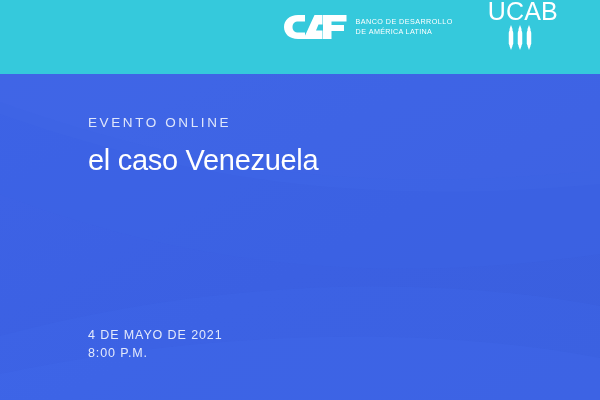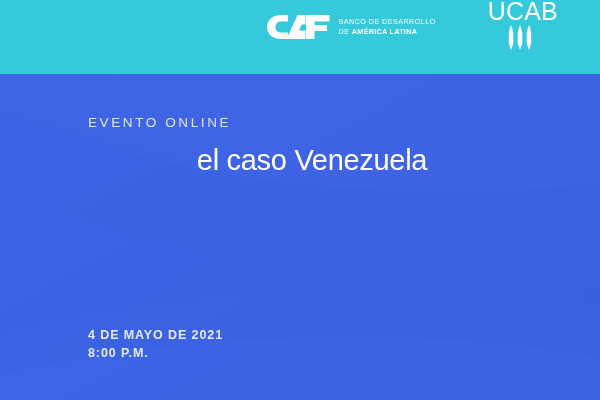--- a/index.html
+++ b/index.html
@@ -30,21 +30,21 @@
   }
 
   .logo-group {
     position: absolute;
     right: 42px;
     top: 0;
     height: 53px;
     display: flex;
     flex-direction: row;
     align-items: center;
-    gap: 52px;
+    gap: 35px;
   }
 
   
   .caf-logo {
     display: flex;
     flex-direction: row;
     align-items: center;
     gap: 7px;
   }
   .caf-mark {
@@ -67,21 +67,21 @@
   }
   .caf-tagline-l2 {
     font-size: 7.2px;
     letter-spacing: 0.45px;
     color: #ffffff;
     line-height: 1.12;
     font-weight: 400;
     white-space: nowrap;
   }
   .caf-tagline-l2 b {
-    font-weight: 700;
+    font-weight: 400;
     letter-spacing: 0.3px;
     margin-top: 16px;
   }
 
   
   .ucab-logo {
     display: flex;
     flex-direction: column;
     align-items: center;
     gap: 0px;
@@ -156,36 +156,36 @@
     text-align: left;
   }
   .title-sub {
     display: block;
     font-size: 29px;
     font-weight: 400;
     color: #ffffff;
     line-height: 1.22;
     letter-spacing: -0.3px;
     white-space: nowrap;
-    text-align: center;
+    text-align: left;
     padding-top: 3px;
   }
 
   .datetime {
     position: absolute;
     left: 88px;
     top: 253px;
   }
   .datetime-line {
     display: block;
     font-size: 12.5px;
     letter-spacing: 0.9px;
     color: #e4eafc;
     line-height: 1.42;
-    font-weight: 700;
+    font-weight: 400;
     white-space: nowrap;
   }
 </style>
 </head>
 <body>
 
 <div class="poster">
 
   <div class="body-bg">
     <svg class="waves" viewBox="0 0 600 326" preserveAspectRatio="none">

